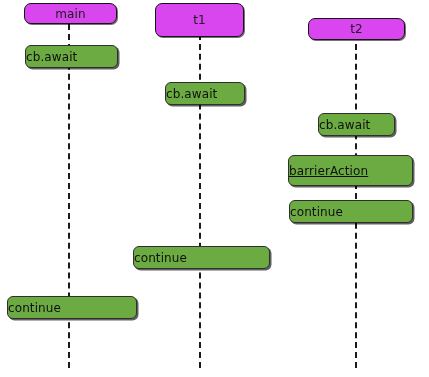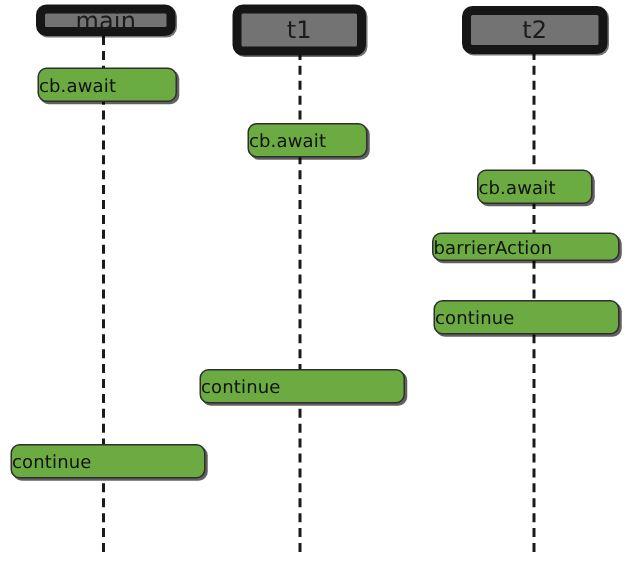--- a/index.html
+++ b/index.html
@@ -18,28 +18,28 @@
   .lifeline {
     position: absolute;
     width: 0;
     border-left: 2px dashed #1a1a1a;
     top: 0;
     height: 0;
   }
   .participant-box {
     position: absolute;
     box-sizing: border-box;
-    background: #737373;
-    border: 6px solid #be185d;
+    background: #d946ef;
+    border: 1px solid #be185d;
     border-radius: 7px;
     display: flex;
     align-items: center;
     justify-content: center;
     color: #1b1b1b;
-    font-size: 16px;
+    font-size: 12px;
     line-height: 1;
     letter-spacing: 0.1px;
     box-shadow: 1px 1px 0 rgba(0,0,0,0.55);
   }
   .activation-box {
     position: absolute;
     box-sizing: border-box;
     background: #6cab42;
     border: 1px solid #2f2f2f;
     border-radius: 6px;
@@ -65,35 +65,35 @@
       <div class="lifeline" style="left: 199px; top: 24px; height: 344px; border-left-color: rgb(26, 26, 26);"></div>
       <div class="lifeline" style="left: 355px; top: 24px; height: 344px; border-left-color: rgb(26, 26, 26);"></div>
     </div>
   <div id="participants-layer">
       <div class="participant-box" style="left: 24px; top: 3px; width: 93px; height: 21px; border-color: rgb(22, 22, 22);">
         <span class="participant-label">main</span>
       </div>
       <div class="participant-box" style="left: 155px; top: 3px; width: 89px; height: 34px; border-color: rgb(22, 22, 22);">
         <span class="participant-label">t1</span>
       </div>
-      <div class="participant-box" style="left: 308px; top: 4px; width: 97px; height: 32px; border-color: rgb(22, 22, 22);">
+      <div class="participant-box" style="left: 308px; top: 18px; width: 97px; height: 22px; border-color: rgb(22, 22, 22);">
         <span class="participant-label">t2</span>
       </div>
     </div>
   <div id="activations-layer">
       <div class="activation-box" style="left: 25px; top: 45px; width: 93px; height: 23px; background: rgb(108, 171, 66);">
         <span class="activation-label">cb.await</span>
       </div>
       <div class="activation-box" style="left: 165px; top: 82px; width: 80px; height: 23px; background: rgb(108, 171, 66);">
         <span class="activation-label">cb.await</span>
       </div>
       <div class="activation-box" style="left: 318px; top: 113px; width: 77px; height: 23px; background: rgb(108, 171, 66);">
         <span class="activation-label">cb.await</span>
       </div>
-      <div class="activation-box" style="left: 288px; top: 155px; width: 125px; height: 19px; background: rgb(108, 171, 66);">
+      <div class="activation-box" style="left: 288px; top: 155px; width: 125px; height: 31px; background: rgb(108, 171, 66); text-decoration: underline;">
         <span class="activation-label">barrierAction</span>
       </div>
       <div class="activation-box" style="left: 289px; top: 200px; width: 124px; height: 23px; background: rgb(108, 171, 66);">
         <span class="activation-label">continue</span>
       </div>
       <div class="activation-box" style="left: 133px; top: 246px; width: 137px; height: 23px; background: rgb(108, 171, 66);">
         <span class="activation-label">continue</span>
       </div>
       <div class="activation-box" style="left: 7px; top: 296px; width: 130px; height: 23px; background: rgb(108, 171, 66);">
         <span class="activation-label">continue</span>

